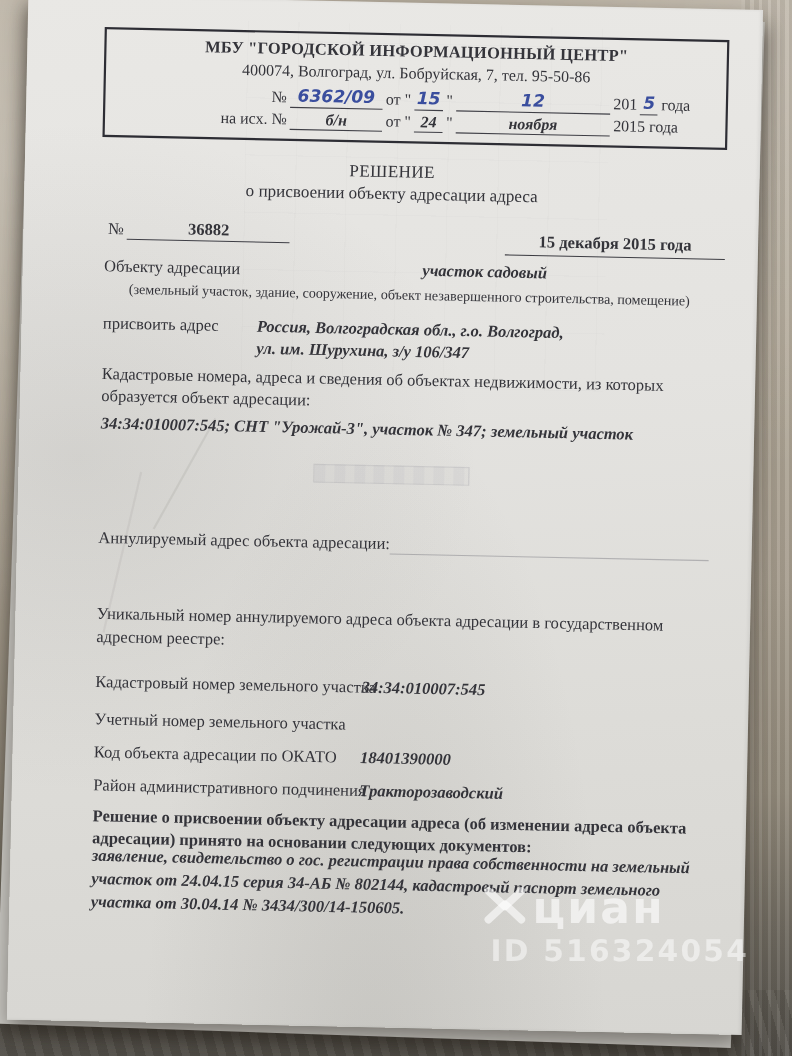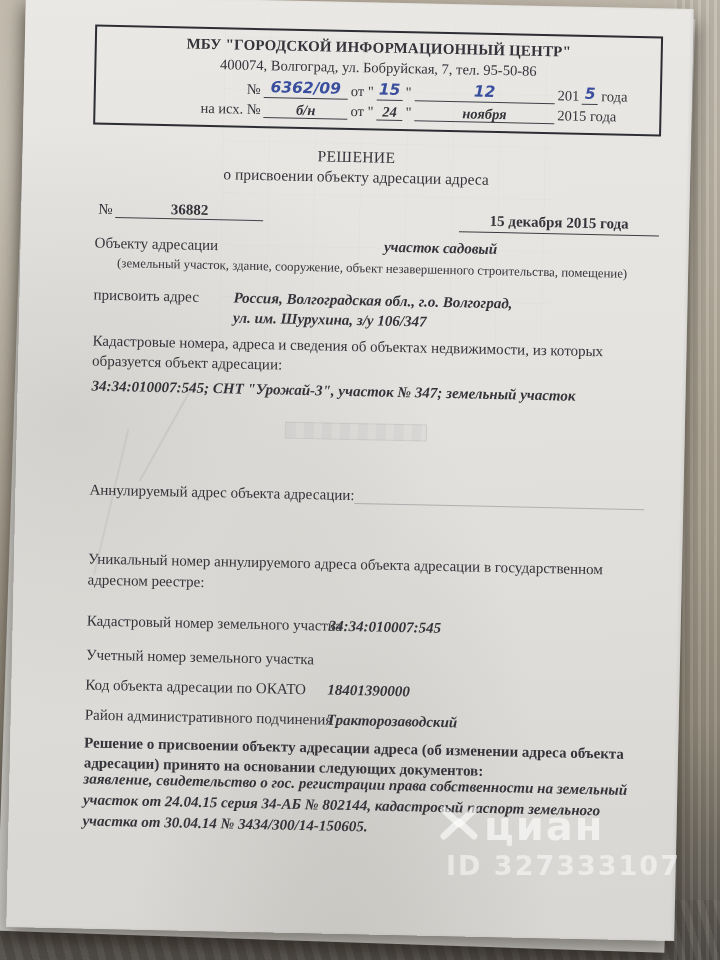--- a/index.html
+++ b/index.html
@@ -170,14 +170,14 @@
 <div class="watermark">
   <div class="wm-row">
     <span>
       <svg width="38" height="34" viewBox="0 0 38 34" fill="none">
         <path d="M4 4 L19 18 L34 4" stroke="rgba(255,255,255,0.6)" stroke-width="7" stroke-linecap="round" stroke-linejoin="round" fill="none"></path>
         <path d="M4 30 L19 16 L34 30" stroke="rgba(255,255,255,0.6)" stroke-width="7" stroke-linecap="round" stroke-linejoin="round" fill="none"></path>
       </svg>
     </span>
     <span class="wm-brand">циан</span>
   </div>
-  <div class="wm-id">ID 327333107</div>
+  <div class="wm-id">ID 516324054</div>
 </div>
 
 </body></html>

